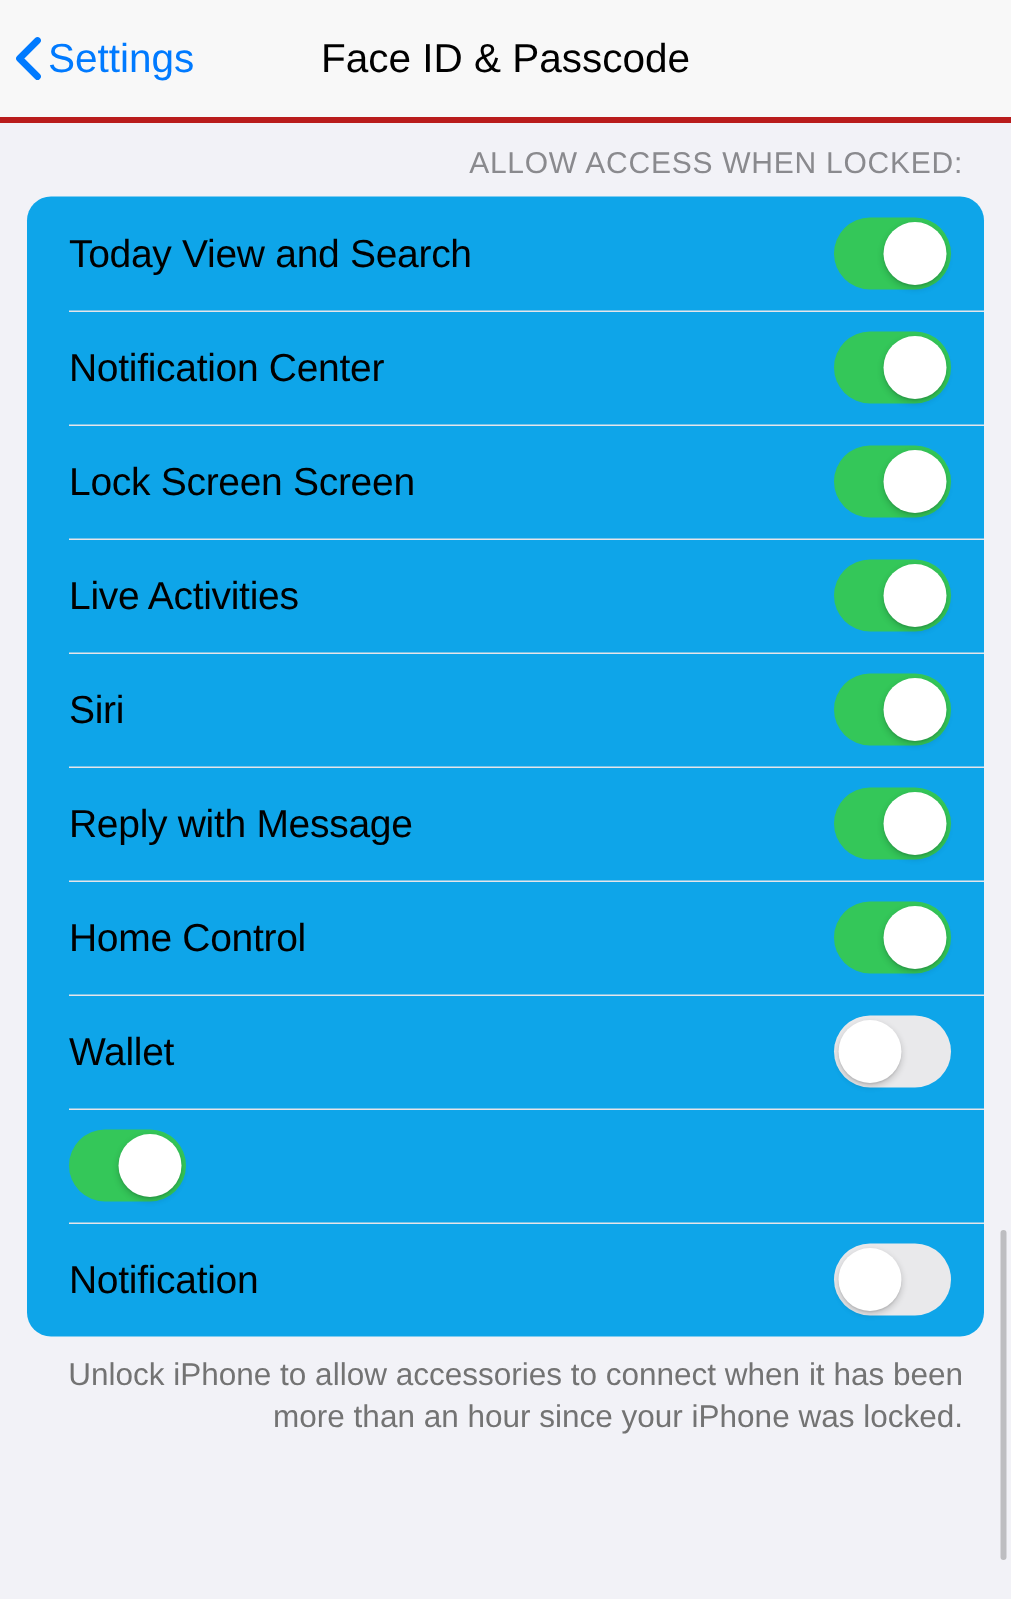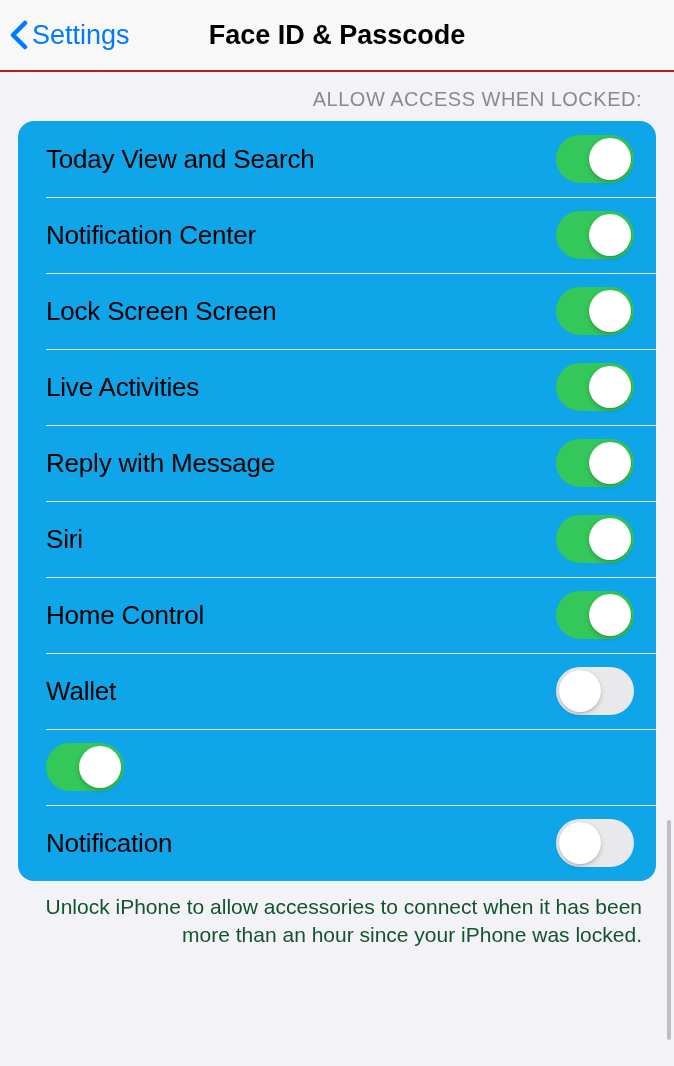--- a/index.html
+++ b/index.html
@@ -10,23 +10,23 @@
       -webkit-font-smoothing: antialiased;
     }
     body {
       width: 674px;
       height: 1066px;
       background: #f2f2f7;
       overflow: hidden;
       position: relative;
     }
     .nav-bar {
-      height: 72px;
+      height: 82px;
       background: #f8f8f8;
-      border-bottom: 2px solid #b91c1c;
+      border-bottom: 4px solid #b91c1c;
       display: flex;
       align-items: center;
       padding: 0 10px;
       position: relative;
     }
     .back-button {
       display: flex;
       align-items: center;
       color: #007aff;
       font-size: 27px;
@@ -35,21 +35,21 @@
     }
     .chevron-left {
       width: 18px;
       height: 30px;
     }
     .nav-title {
       position: absolute;
       left: 50%;
       transform: translateX(-50%);
       font-size: 27px;
-      font-weight: 700;
+      font-weight: 400;
       color: #000;
     }
     .content {
       padding-top: 16px;
       text-align: right;
     }
     .section-header {
       padding: 0 32px 10px 48px;
       font-size: 20px;
       color: #8a8a8e;
@@ -110,21 +110,21 @@
     }
     .toggle.on .toggle-knob {
       left: 33px;
     }
     .toggle.off .toggle-knob {
       left: 3px;
     }
     .footer-text {
       padding: 12px 32px 0 32px;
       font-size: 21px;
-      color: #14532d;
+      color: #737373;
       line-height: 1.35;
     }
     .scroll-indicator {
       position: absolute;
       right: 3px;
       top: 820px;
       width: 4px;
       height: 220px;
       background: #7f7f7f;
       border-radius: 2px;
@@ -166,27 +166,27 @@
           <div class="toggle-knob"></div>
         </div>
     </div>
     <div class="list-item">
       <span class="item-label">Live Activities</span>
       <div class="toggle on">
           <div class="toggle-knob"></div>
         </div>
     </div>
     <div class="list-item">
+      <span class="item-label">Siri</span>
+      <div class="toggle on">
+          <div class="toggle-knob"></div>
+        </div>
+    </div>
+    <div class="list-item">
       <span class="item-label">Reply with Message</span>
-      <div class="toggle on">
-          <div class="toggle-knob"></div>
-        </div>
-    </div>
-    <div class="list-item">
-      <span class="item-label">Siri</span>
       <div class="toggle on">
           <div class="toggle-knob"></div>
         </div>
     </div>
     <div class="list-item">
       <span class="item-label">Home Control</span>
       <div class="toggle on">
           <div class="toggle-knob"></div>
         </div>
     </div>

